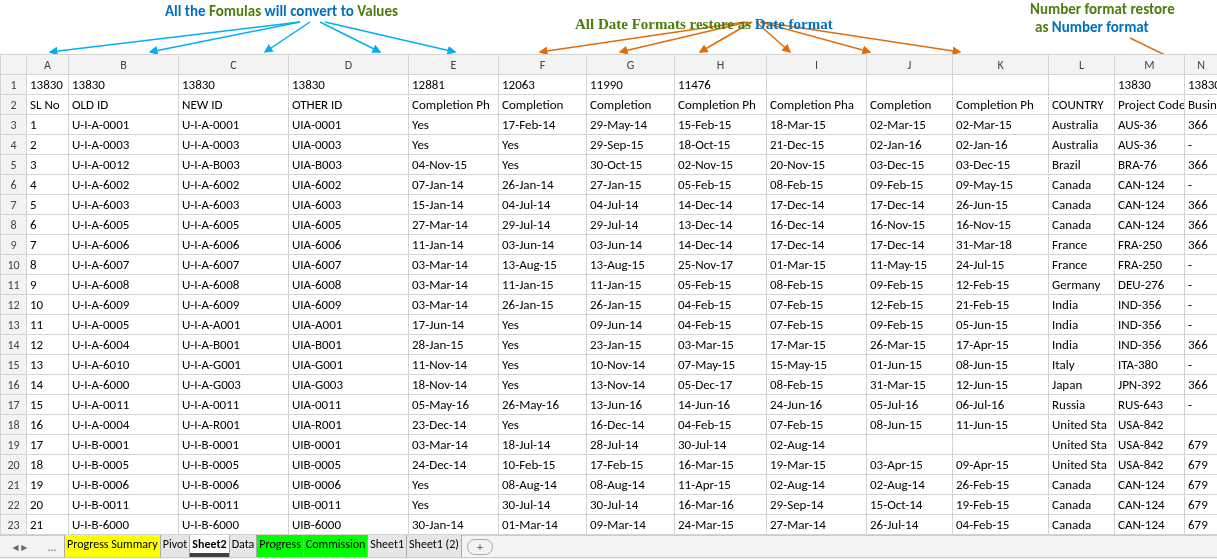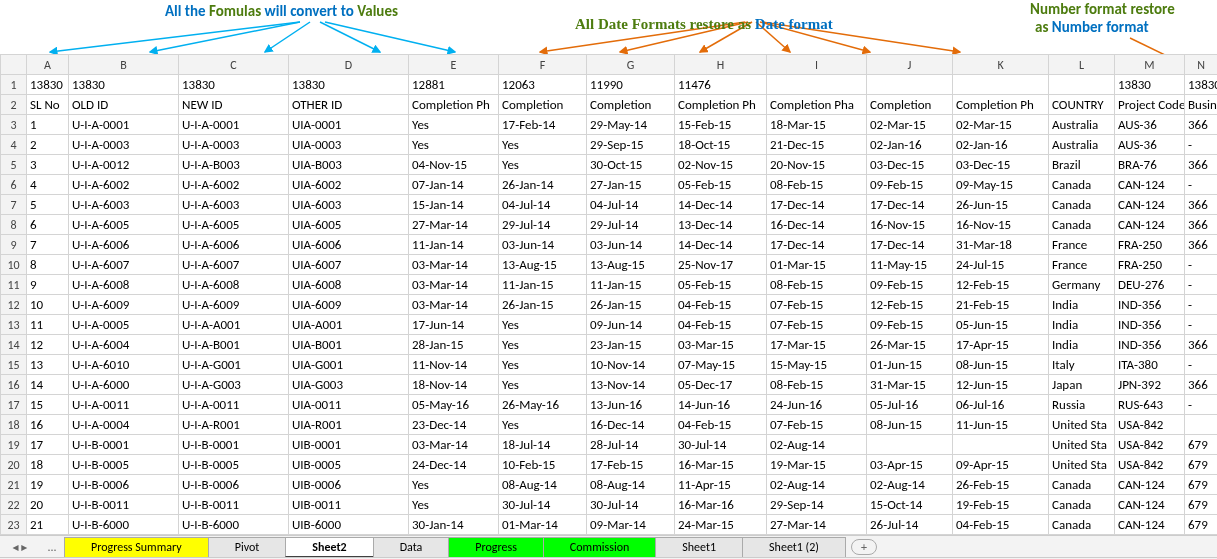--- a/index.html
+++ b/index.html
@@ -71,28 +71,28 @@
     align-items: center;
     height: 22px;
     border-top: 1px solid #ccc;
     background: #f3f3f3;
     font-size: 12px;
     width: 1217px;
   }
   .tabs .nav { width: 40px; text-align: center; color: #666; }
   .tabs .dots { width: 24px; text-align: center; color: #666; }
   .tab {
-    padding: 2px 26px;
+    padding: 2px 2px;
     border: 1px solid #aaa;
     border-bottom: none;
     margin-right: -1px;
     background: #e6e6e6;
     cursor: default;
   }
-  .tab.active { background: #fff; border-bottom: 1px solid #404040; font-weight: 600; }
+  .tab.active { background: #fff; border-bottom: 6px solid #404040; font-weight: 600; }
   .tab.yellow { background: #ffff00; }
   .tab.green { background: #00ff00; }
   .plus { width: 26px; height: 16px; border: 1px solid #aaa; border-radius: 8px; text-align: center; margin-left: 6px; line-height: 14px; color: #666; }
   .scroll-h {
     height: 16px;
     background: #f3f3f3;
     border-top: 1px solid #ccc;
     position: relative;
     width: 1217px;
   }

